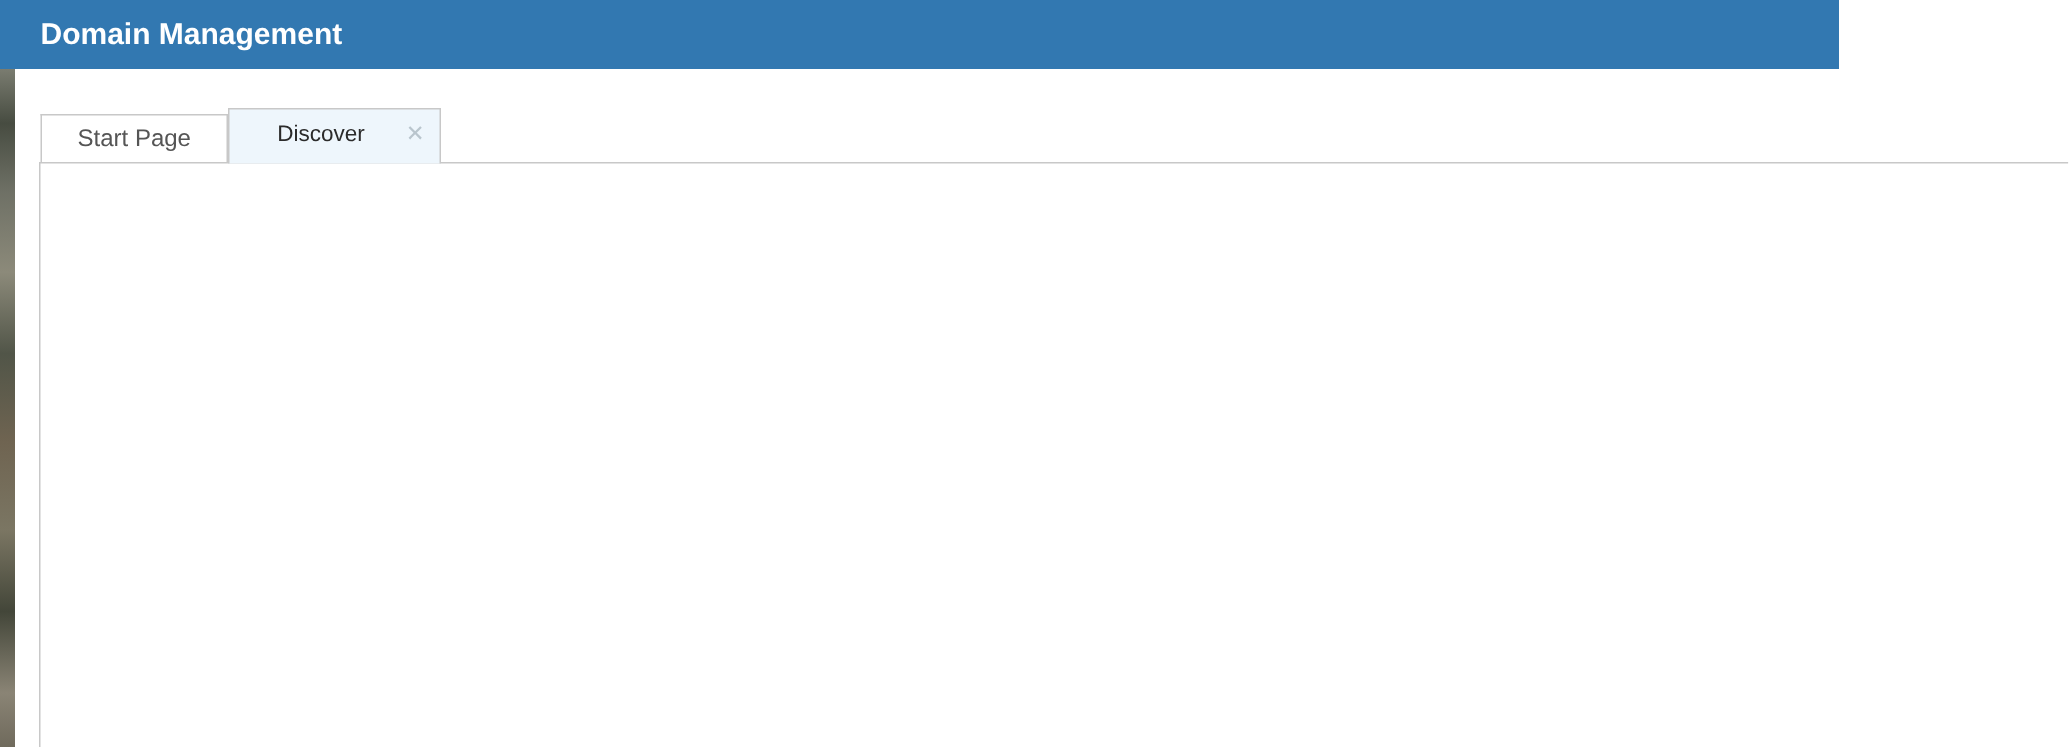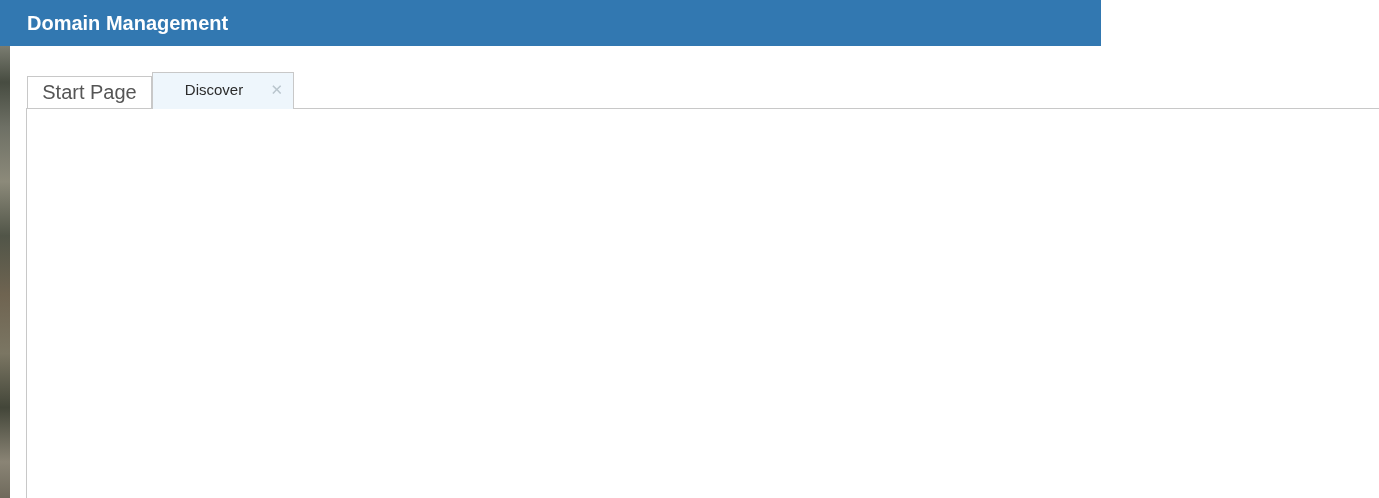--- a/index.html
+++ b/index.html
@@ -1,30 +1,30 @@
 <!DOCTYPE html>
 <html><head>
 <meta charset="utf-8">
 <style>
   * { margin:0; padding:0; box-sizing:border-box; }
   body { font-family:"Liberation Sans", sans-serif; background:#fff; }
   .page { position:relative; width:1379px; height:498px; background:#fff; overflow:hidden; }
 
   
-  .app-header { position:absolute; left:0; top:0; width:1101px; height:46px; background:#3278b1; }
+  .app-header { position:absolute; left:0; top:0; width:1226px; height:46px; background:#3278b1; }
   .app-title { position:absolute; left:27px; top:0; line-height:46px; color:#fff; font-size:20px; font-weight:bold; }
 
   
   .left-sliver { position:absolute; left:0; top:46px; width:10px; height:452px;
     background:linear-gradient(180deg,#7a7c70 0%,#474c41 8%,#6e7065 18%,#8c8a7a 30%,#515548 42%,#6f6451 55%,#7b7663 68%,#434639 80%,#8a8475 92%,#6f6a5c 100%); }
 
   
   .tab { position:absolute; border:1px solid #c8c8c8; border-bottom:none; text-align:center; cursor:default; }
   .tab-start { left:27px; top:76px; width:125px; height:32px; background:#fff; z-index:1; }
-  .tab-start .tab-label { line-height:31px; font-size:20px; color:#555; }
+  .tab-start .tab-label { line-height:31px; font-size:16px; color:#555; }
   .tab-discover { left:152px; top:72px; width:142px; height:37px; background:#eef6fc; z-index:3; }
   .tab-discover .tab-label { line-height:34px; font-size:15px; color:#2b2b2b; display:inline-block; margin-right:18px; }
   .tab-close { position:absolute; right:10px; top:9px; font-size:15px; color:#b9c5cd; line-height:16px; }
 
   
   .content-panel { position:absolute; left:26px; top:108px; width:1353px; height:390px; background:#fff;
     border-top:1px solid #c8c8c8; border-left:1px solid #c8c8c8; z-index:2; }
 
   .abs { position:absolute; }
   .lbl { font-size:14.5px; color:#333; white-space:nowrap; }

